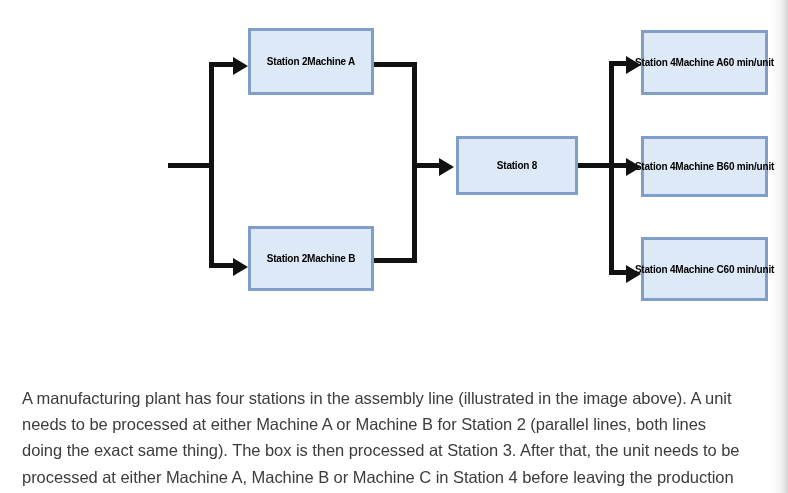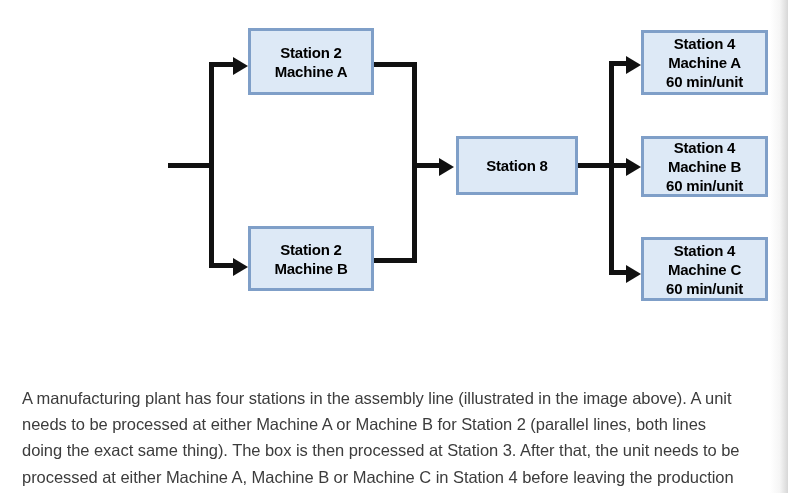--- a/index.html
+++ b/index.html
@@ -41,26 +41,26 @@
 
   
   .flow-box {
     position: absolute;
     box-sizing: border-box;
     background: #dde9f6;
     border: 3px solid #7f9fc8;
     color: #000000;
     font-family: "Liberation Sans", sans-serif;
     font-weight: bold;
-    font-size: 15px;
+    font-size: 10px;
     line-height: 19px;
     letter-spacing: -0.2px;
     text-align: center;
     display: flex;
-    flex-direction: column;
+    flex-direction: row;
     align-items: center;
     justify-content: center;
     z-index: 3;
   }
   .flow-box .ln { display: block; white-space: nowrap; }
 
   .box-station1      { left: 42px;  top: 139px; width: 126px; height: 54px; }
   .box-s2-machine-a  { left: 248px; top: 28px;  width: 126px; height: 67px; }
   .box-s2-machine-b  { left: 248px; top: 226px; width: 126px; height: 65px; }
   .box-station3      { left: 456px; top: 136px; width: 122px; height: 59px; }

